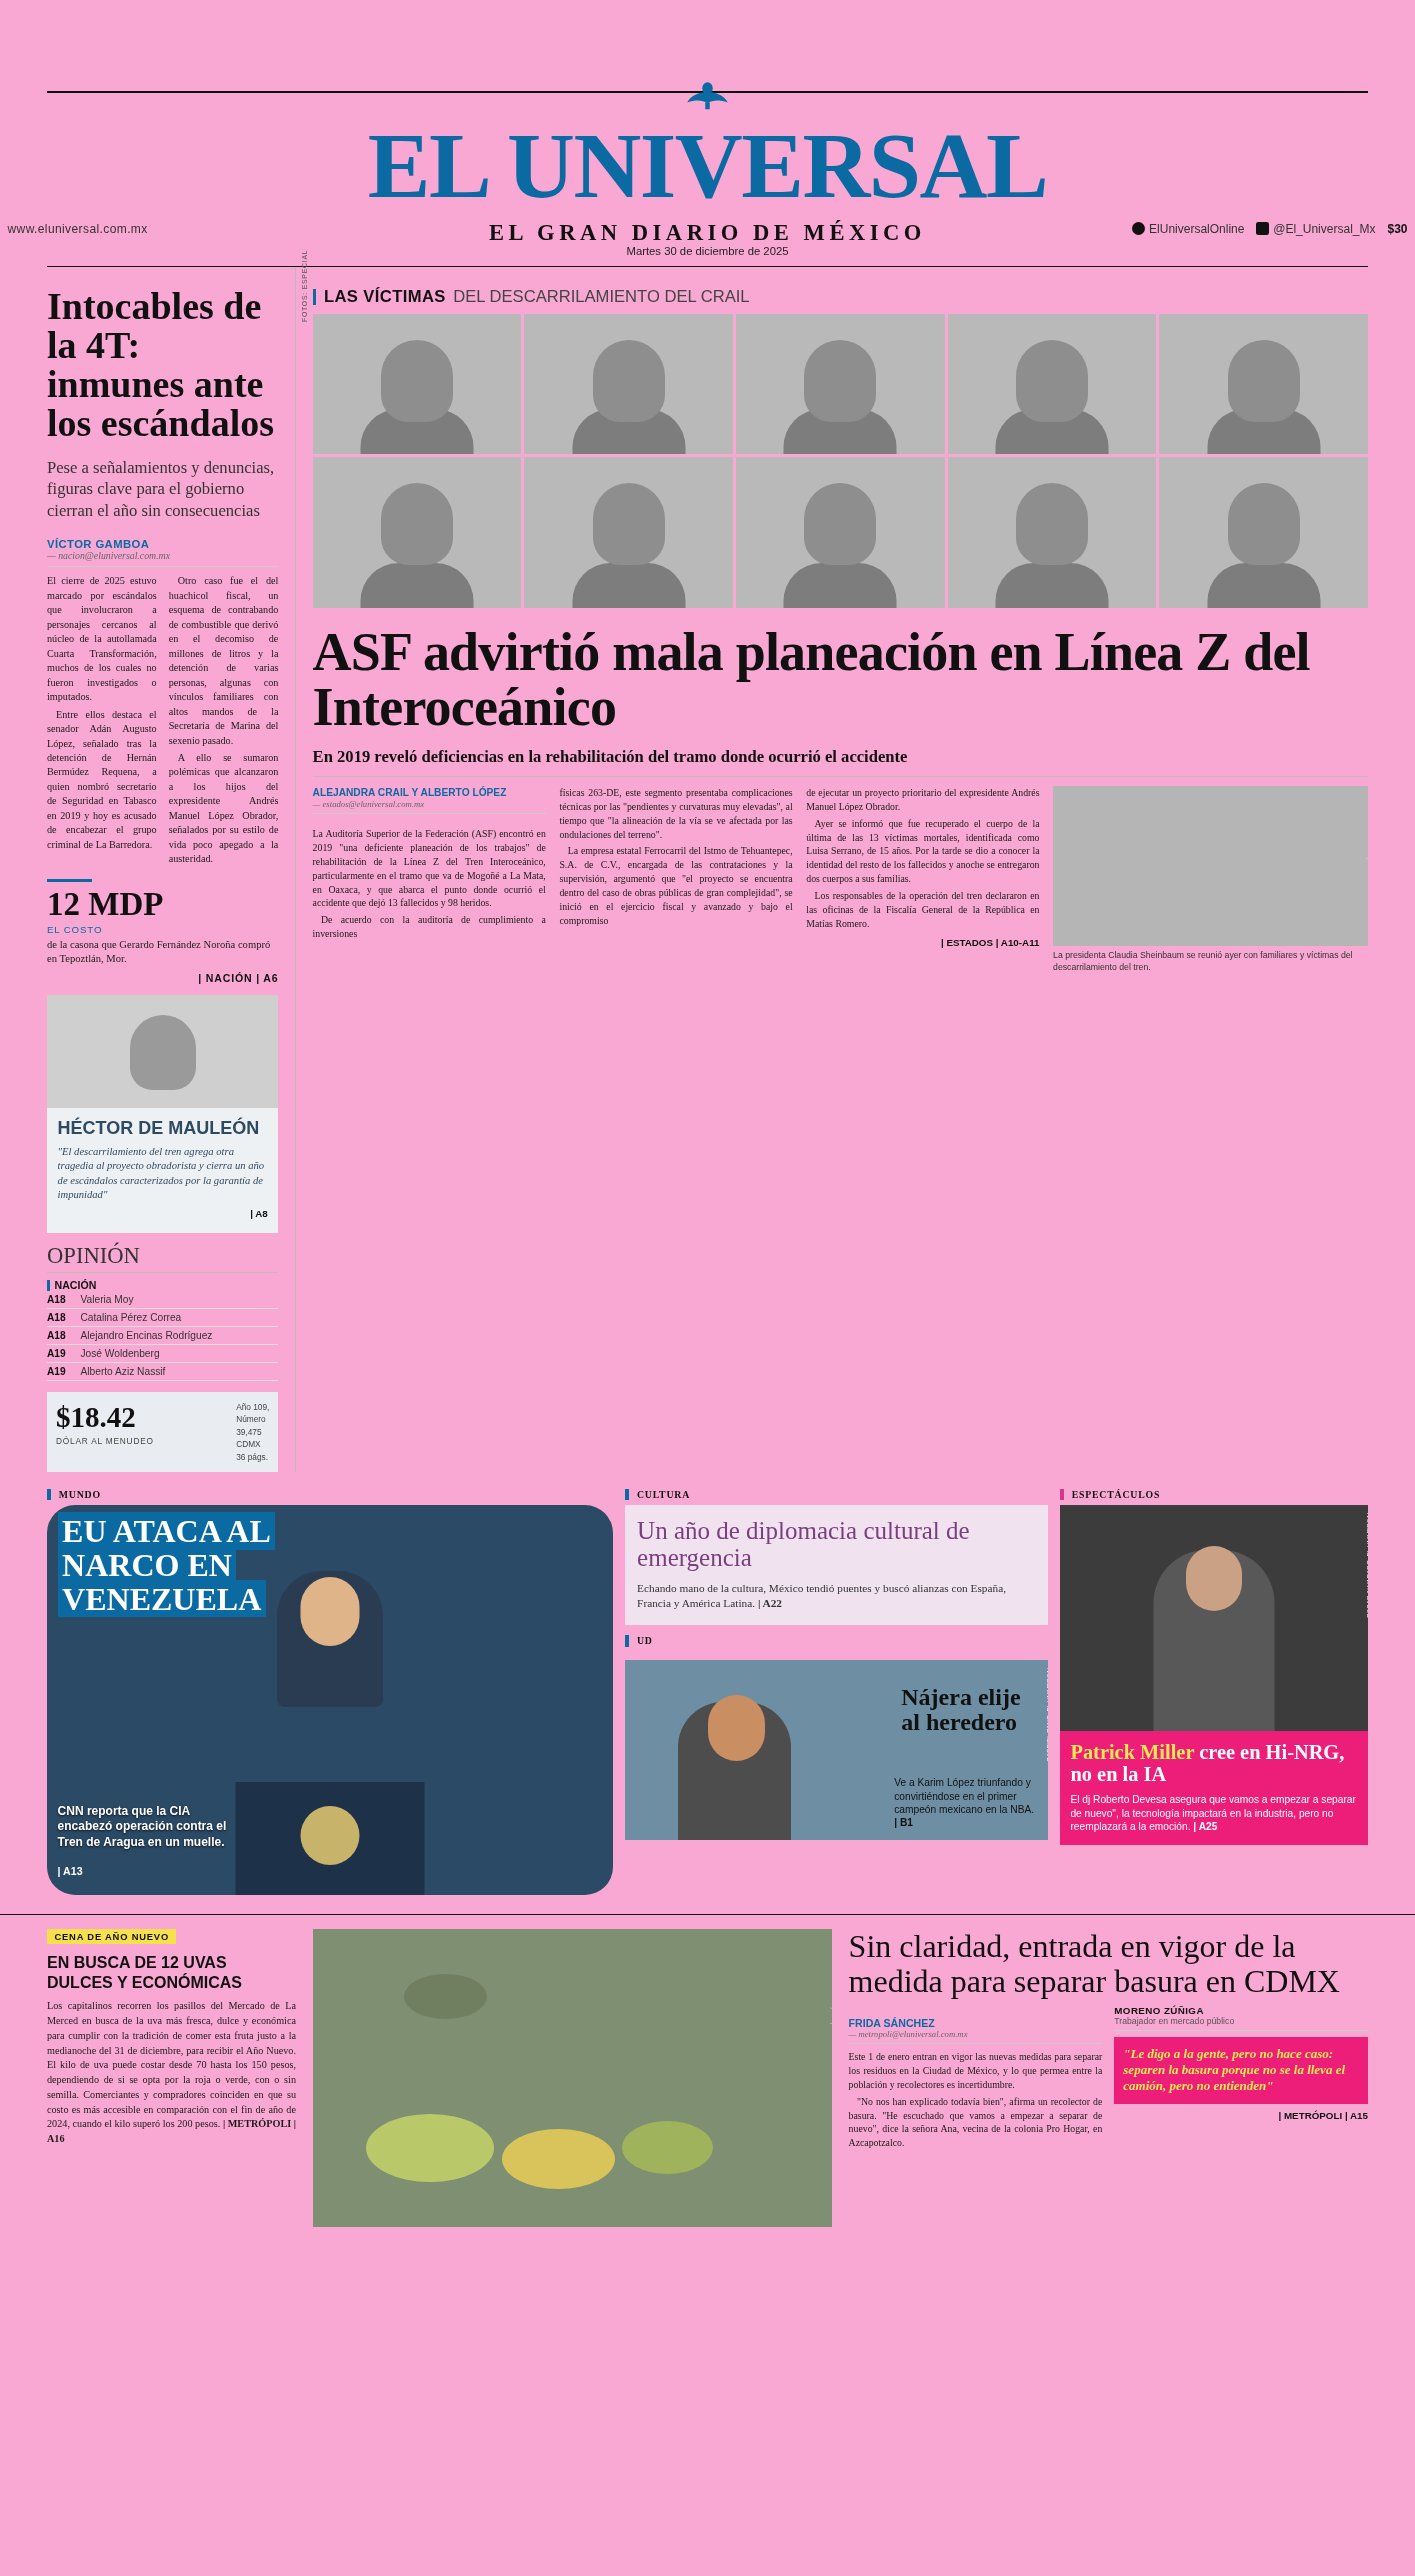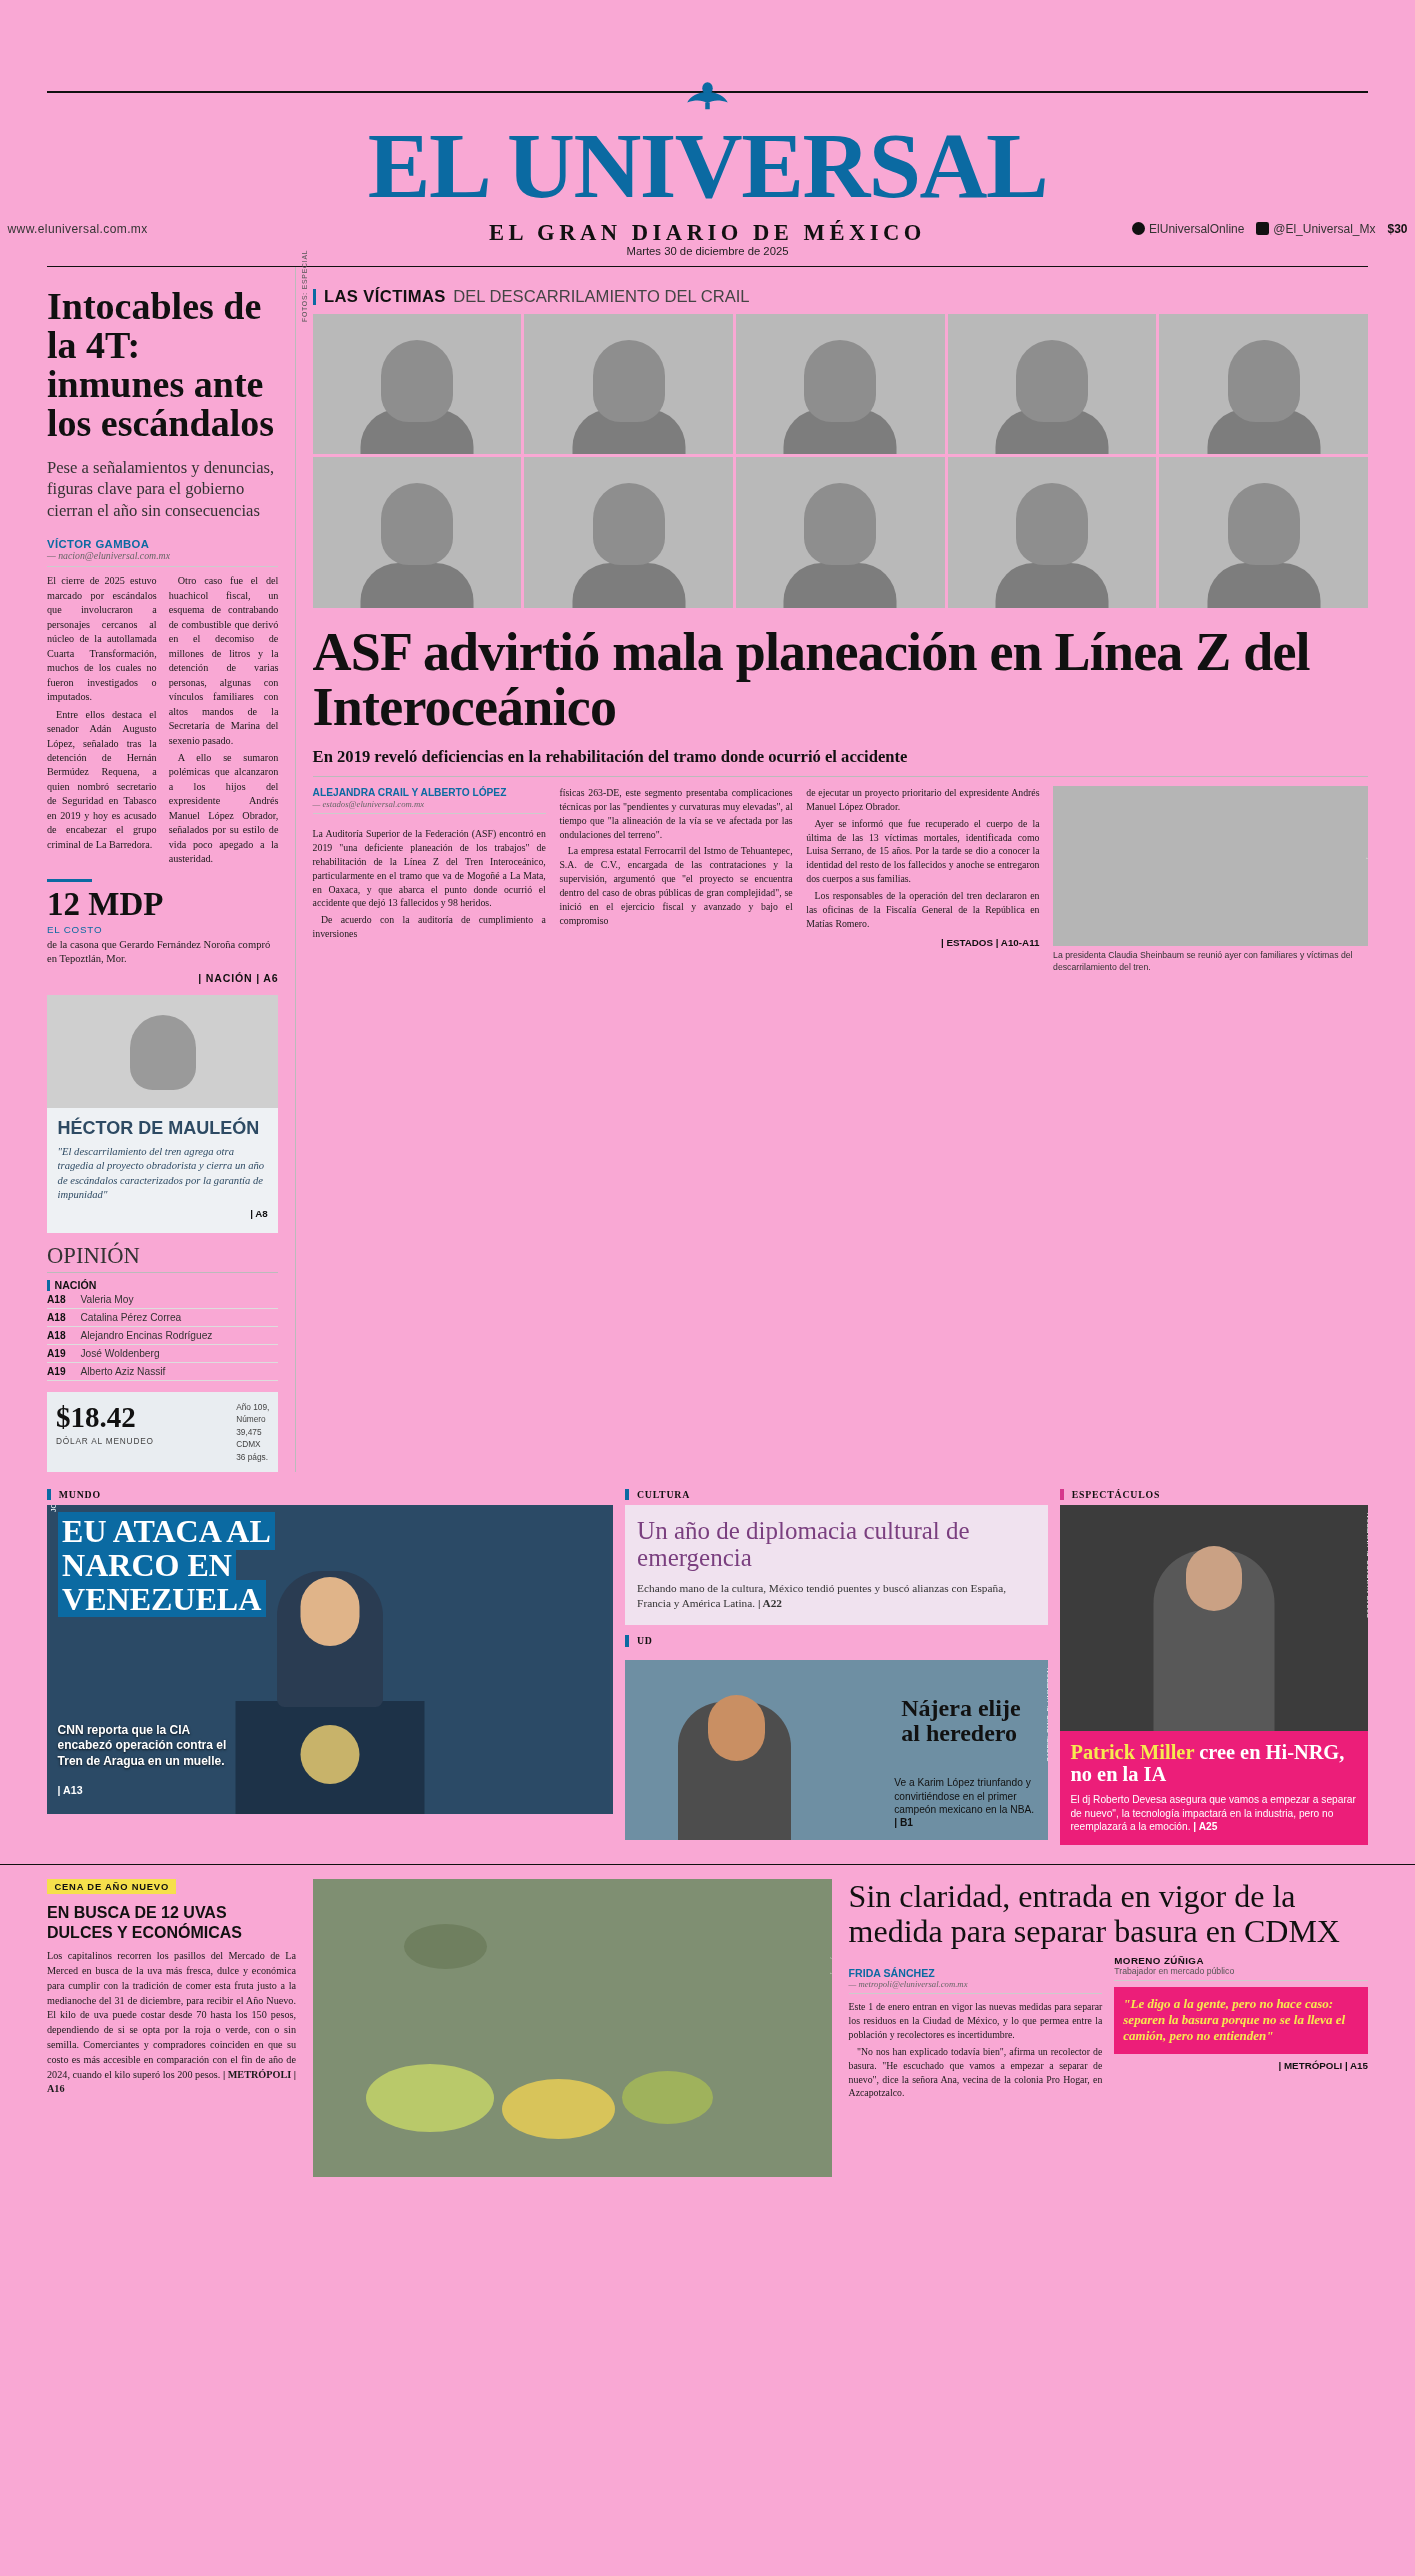--- a/index.html
+++ b/index.html
@@ -139,21 +139,21 @@
     line-height:1.35; margin-top:4.5px;}
 
   
   .band { display:grid; grid-template-columns: 1.58fr 1.18fr 0.86fr; gap:12px;
      padding:0 47px; margin-top:16.6px; }
   .tag { display:inline-flex; align-items:center; gap:8px;
      font-family:Liberation Serif, serif; font-weight:bold; font-size:9.8px;
      letter-spacing:0.8px; color:#111; margin-bottom:4.5px;}
   .tag .bar { width:3.8px; height:11.3px; background:#0b6aa2; display:inline-block;}
   .tag .bar.pink { background:#d6378c; }
-  .mundo-photo { width:100%; height:309px; background:#2b4a66; position:relative; overflow:hidden;}
+  .mundo-photo { width:100%; height:390px; background:#2b4a66; position:relative; overflow:hidden;border-radius:28px;}
   .mundo-photo .podium { position:absolute; left:50%; bottom:0; transform:translateX(-50%);
     width:189px; height:113px; background:#1d3248; }
   .mundo-photo .seal { position:absolute; left:50%; bottom:30px; transform:translateX(-50%);
     width:59px;height:59px;border-radius:50%; background:#c8b36a; }
   .mundo-photo .person { position:absolute; left:50%; top:66px; transform:translateX(-50%);
     width:106px; height:136px; background:#2a3c52; border-radius:45px 45px 7.5px 7.5px;}
   .mundo-photo .face { position:absolute; left:50%; top:72px; transform:translateX(-50%);
     width:59px;height:69px;border-radius:30px; background:#e0b489;}
   .mundo-photo .credit { position:absolute; left:3px; top:7.5px; transform:rotate(-90deg);
     transform-origin:left top; font-family:"Liberation Sans",sans-serif; font-size:6.8px; color:#fff;}
@@ -173,21 +173,21 @@
   .cultura-text { font-family:"Liberation Serif",serif; font-size:11.3px; color:#333;
     line-height:1.35; margin-top:9px;}
   .ud-photo { width:100%; height:180px; background:#6e8fa3; position:relative;
     margin-top:9px; overflow:hidden;}
   .ud-photo .person { position:absolute; left:53px; top:42px; width:113px;height:143px;
     background:#4d4d4d; border-radius:45px 45px 6px 6px;}
   .ud-photo .face { position:absolute; left:83px; top:35px; width:57px;height:66px;
     background:#c98f63; border-radius:29px;}
   .ud-photo .credit { position:absolute; right:1.5px; top:6px; transform:rotate(-90deg);
     transform-origin:right top; font-family:"Liberation Sans",sans-serif; font-size:6.4px;color:#fff;}
-  .ud-head { position:absolute; right:10.6px; top:36px; width:136px; text-align:left;
+  .ud-head { position:absolute; right:10.6px; top:25px; width:136px; text-align:left;
     font-family:"Liberation Serif",serif; font-weight:bold; font-size:24px; color:#111; line-height:1.02;}
   .ud-sub { position:absolute; right:10.6px; bottom:10.6px; width:143px;
     font-family:"Liberation Sans",sans-serif; font-size:10.2px; color:#111; line-height:1.3;}
 
   .esp-photo { width:100%; height:226px; background:#3c3c3c; position:relative; overflow:hidden;}
   .esp-photo .person { position:absolute; left:50%; top:45px; transform:translateX(-50%);
     width:121px; height:181px; background:#585858; border-radius:53px 53px 0 0;}
   .esp-photo .face { position:absolute; left:50%; top:41px; transform:translateX(-50%);
     width:56px;height:65px;background:#caa184;border-radius:29px;}
   .esp-photo .credit { position:absolute; right:1.5px; top:6px; transform:rotate(-90deg);

